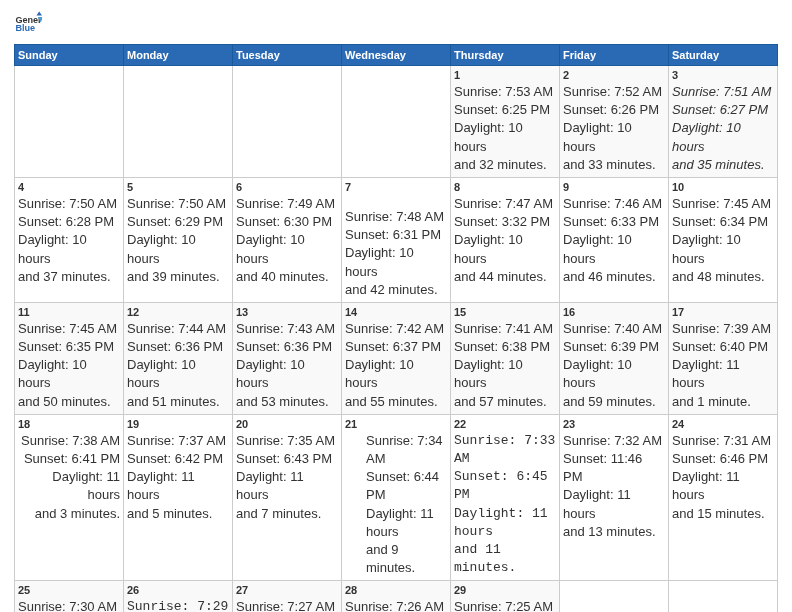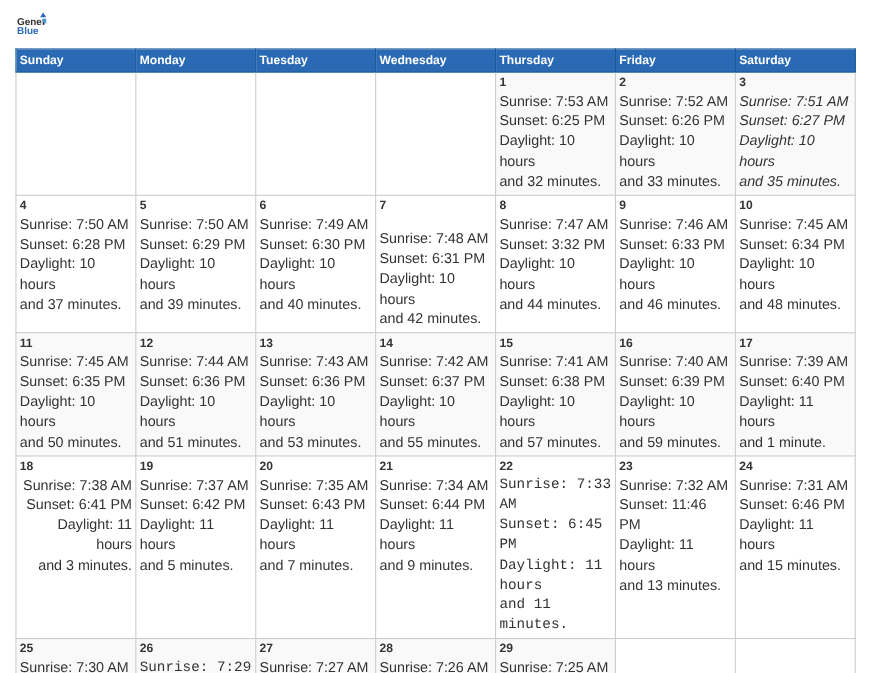--- a/index.html
+++ b/index.html
@@ -267,21 +267,21 @@
           </td>
           <td>
             <span class="day-number">20</span>
             <div class="day-info" style="white-space: pre-line;">Sunrise: 7:35 AM
 Sunset: 6:43 PM
 Daylight: 11 hours
 and 7 minutes.</div>
           </td>
           <td>
             <span class="day-number">21</span>
-            <div class="day-info" style="white-space: pre-line;">Sunrise: 7:34 AM
+            <div class="day-info" style="white-space: pre-line; margin-left: 21px;">Sunrise: 7:34 AM
 Sunset: 6:44 PM
 Daylight: 11 hours
 and 9 minutes.</div>
           </td>
           <td>
             <span class="day-number">22</span>
             <div class="day-info" style="white-space: pre-line; font-family: Liberation Mono, monospace;">Sunrise: 7:33 AM
 Sunset: 6:45 PM
 Daylight: 11 hours
 and 11 minutes.</div>

